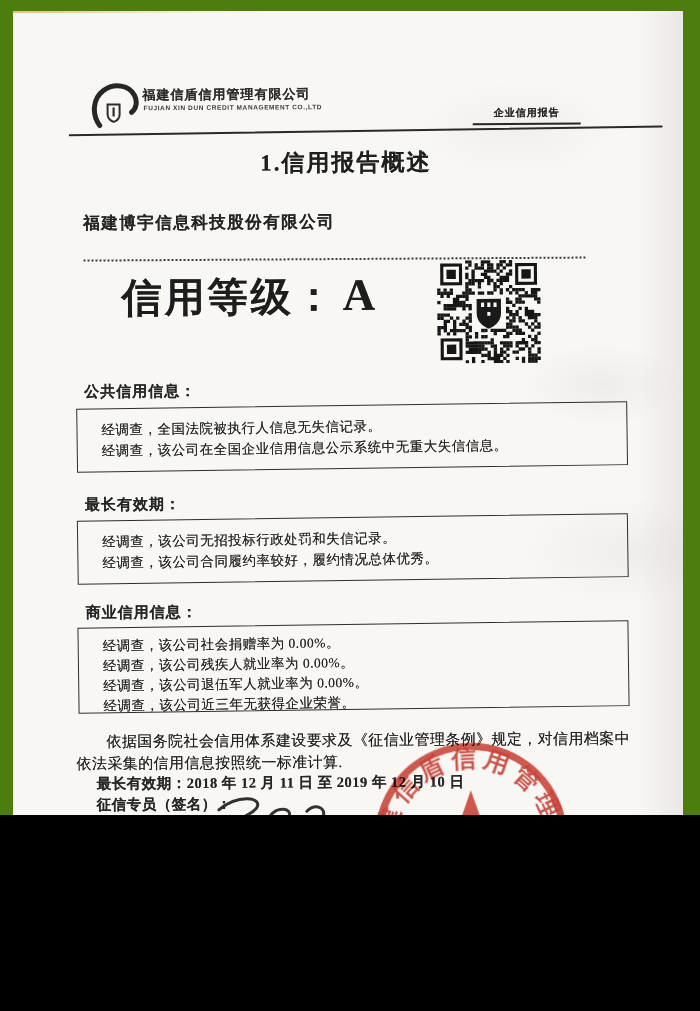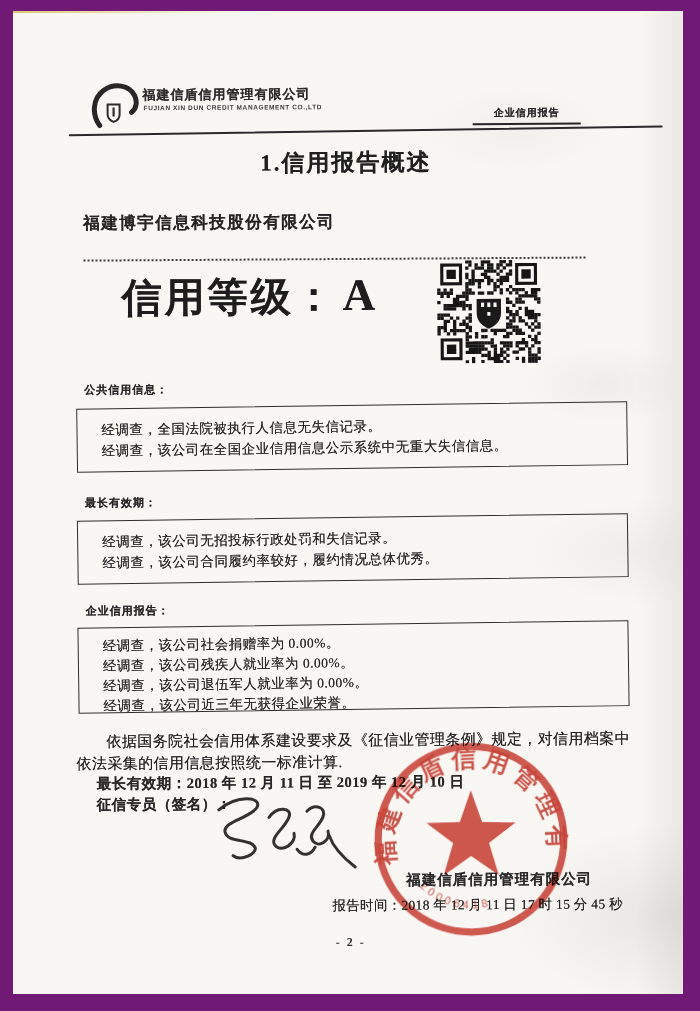--- a/index.html
+++ b/index.html
@@ -1,16 +1,16 @@
 <!DOCTYPE html>
 <html><head>
 <meta charset="utf-8">
 <style>
   html,body{margin:0;padding:0;background:#000;}
-  .photo{position:relative;width:700px;height:1011px;background:#701a75;overflow:hidden;
+  .photo{position:relative;width:700px;height:815px;background:#4d7c0f;overflow:hidden;
          font-family:"Liberation Sans",sans-serif;color:#262626;}
   .paper{position:absolute;left:13px;top:11px;width:670px;height:983px;
     background:
       radial-gradient(120px 60px at 88% 38%, rgba(0,0,0,0.045), transparent 70%),
       radial-gradient(160px 80px at 92% 55%, rgba(0,0,0,0.04), transparent 70%),
       radial-gradient(220px 130px at 97% 92%, rgba(0,0,0,0.07), transparent 72%),
       radial-gradient(150px 70px at 75% 12%, rgba(0,0,0,0.03), transparent 70%),
       linear-gradient(to left, rgba(0,0,0,0.06), transparent 7%),
       #f9f7f4;}
   .paper::before{content:'';position:absolute;left:0;top:0;width:250px;height:2px;
@@ -30,21 +30,21 @@
   .title{left:0;top:136px;width:100%;text-align:center;font-size:23px;font-weight:bold;
       font-family:"Liberation Serif",serif;letter-spacing:2px;color:#1f1f1f;}
 
   .subject{left:72px;top:200px;font-size:16.5px;font-weight:bold;letter-spacing:1.5px;color:#242424;}
   .dotted-rule{left:72px;top:247px;width:502px;border-top:2px dotted #3b3b3b;}
 
   .rating{left:110px;top:258px;font-size:40px;font-weight:bold;letter-spacing:3px;color:#1d1d1d;}
   .rating .grade{font-family:"Liberation Serif",serif;font-size:45px;font-weight:bold;margin-left:6px;}
   .qr{left:424px;top:250px;width:106px;height:103px;}
 
-  .sec-heading{font-size:11px;font-weight:600;letter-spacing:1px;color:#252525;}
+  .sec-heading{font-size:15px;font-weight:600;letter-spacing:1px;color:#252525;}
   .h1{left:72px;top:370px;} .h2{left:72px;top:483px;} .h3{left:72px;top:591px;}
   .infobox{left:64px;width:549px;border:1.6px solid #2e2e2e;transform:rotate(-0.45deg);
       font-family:"Liberation Serif",serif;}
   .b1{top:394px;height:62px;} .b2{top:506px;height:62px;} .b3{top:613px;height:84px;}
   .infobox .line{margin-left:24px;font-size:13.5px;line-height:21px;color:#242424;letter-spacing:0.5px;}
   .b1 .line:first-child,.b2 .line:first-child{margin-top:10px;}
   .b3 .line{line-height:20px;}
   .b3 .line:first-child{margin-top:8px;}
 
   .basis{left:62px;top:719px;width:557px;font-size:15px;line-height:21.5px;text-indent:2em;
@@ -474,21 +474,21 @@
         <div class="line soft">经调查，全国法院被执行人信息无失信记录。</div>
         <div class="line soft">经调查，该公司在全国企业信用信息公示系统中无重大失信信息。</div>
       </div>
 
       <div class="abs sec-heading h2 soft">最长有效期：</div>
       <div class="abs infobox b2">
         <div class="line soft">经调查，该公司无招投标行政处罚和失信记录。</div>
         <div class="line soft">经调查，该公司合同履约率较好，履约情况总体优秀。</div>
       </div>
 
-      <div class="abs sec-heading h3 soft">企业信用报告：</div>
+      <div class="abs sec-heading h3 soft">商业信用信息：</div>
       <div class="abs infobox b3">
         <div class="line soft">经调查，该公司社会捐赠率为 0.00%。</div>
         <div class="line soft">经调查，该公司残疾人就业率为 0.00%。</div>
         <div class="line soft">经调查，该公司退伍军人就业率为 0.00%。</div>
         <div class="line soft">经调查，该公司近三年无获得企业荣誉。</div>
       </div>
 
       <div class="abs basis soft">依据国务院社会信用体系建设要求及《征信业管理条例》规定，对信用档案中依法采集的信用信息按照统一标准计算.</div>
       <div class="abs validity soft">最长有效期：2018 年 12 月 11 日 至 2019 年 12 月 10 日</div>
       <div class="abs sig-label soft">征信专员（签名）：</div>

